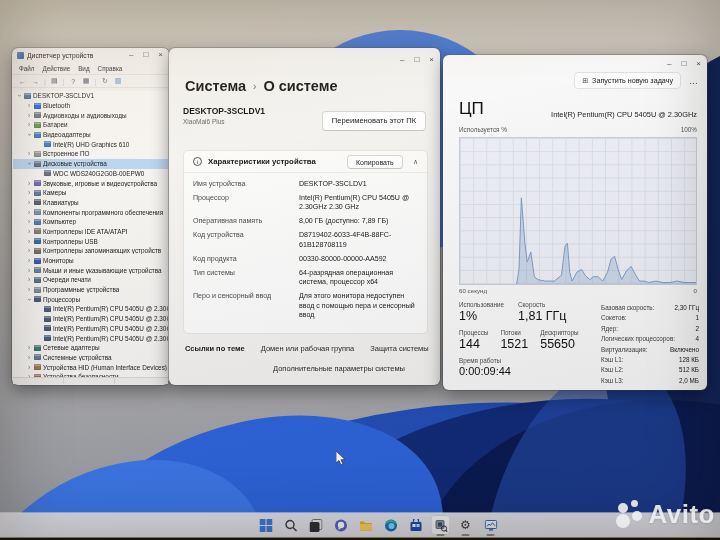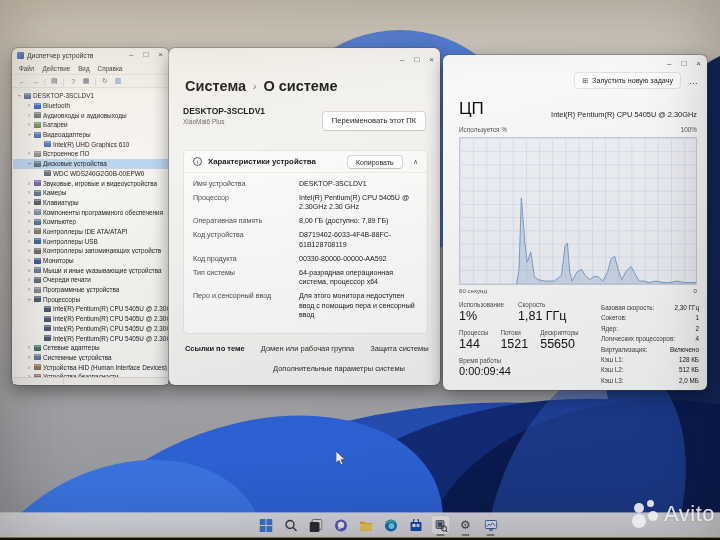--- a/index.html
+++ b/index.html
@@ -98,21 +98,21 @@
   .bezel { position:absolute; left:0; right:0; top:537px; height:3px; background:#15120e; border-top:1px solid rgba(205,185,120,0.55); z-index:70; }
 
   
   .avito { position:absolute; right:5px; top:498px; z-index:65; display:flex; align-items:center; opacity:0.92; }
   .avito-dots { position:relative; width:32px; height:32px; }
   .avito-dots i { position:absolute; background:#eceef0; border-radius:50%; }
   .d1 { width:10px; height:10px; left:2px; top:5px; }
   .d2 { width:7px; height:7px; left:15px; top:2px; }
   .d3 { width:14px; height:14px; left:0px; top:16px; }
   .d4 { width:10px; height:10px; left:16px; top:13px; }
-  .avito-text { font-size:22px; font-weight:400; color:#eceef0; letter-spacing:0.5px; text-shadow:0 0 3px rgba(0,0,0,0.25); }
+  .avito-text { font-size:26px; font-weight:700; color:#eceef0; letter-spacing:0.5px; text-shadow:0 0 3px rgba(0,0,0,0.25); }
 
   .cursor { position:absolute; left:336px; top:451px; z-index:55; }
 </style>
 </head>
 <body>
 
 <div class="screen">
 
   <svg class="wallpaper" viewBox="0 0 720 540" preserveAspectRatio="none">
     <defs>

